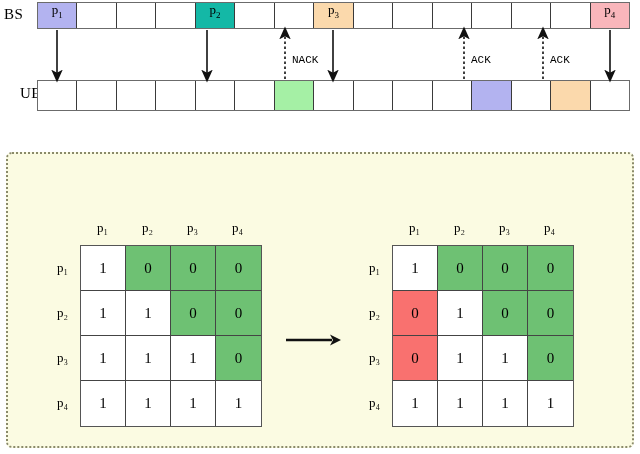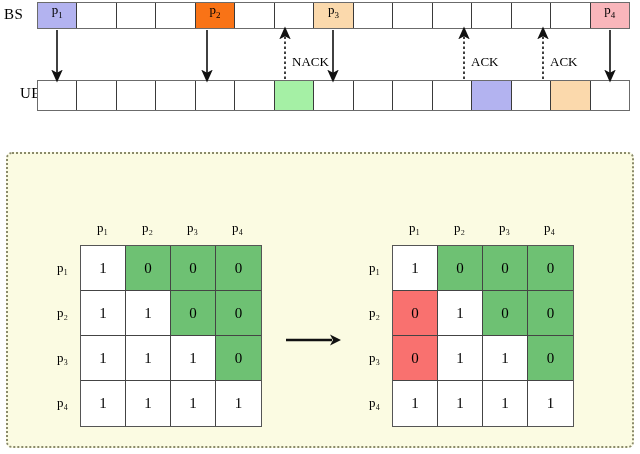--- a/index.html
+++ b/index.html
@@ -50,22 +50,22 @@
     font-family:"Liberation Serif", serif;
     font-size:13px;
     line-height:1;
   }
   .plab sub{font-size:9px;}
 
   
   #arrows{position:absolute;left:0;top:0;width:640px;height:130px;pointer-events:none;}
   .ack-text{
     position:absolute;
-    font-size:13px;
-    font-family:Liberation Serif, serif;
+    font-size:11px;
+    font-family:Liberation Mono, monospace;
     white-space:nowrap;
   }
 
   
   #mask-panel{
     position:absolute;
     left:6px;top:152px;
     width:628px;height:296px;
     box-sizing:border-box;
     background:#fbfbe2;
@@ -145,21 +145,21 @@
   <div class="tl-label" id="bs-label">BS</div>
   <div class="tl-label" id="ue-label">UE</div>
 
   <div class="row" id="bs-row">
       <div class="cell" style="background: rgb(179, 179, 240);">
         <span class="plab">p<sub>1</sub></span>
       </div>
       <div class="cell" style="background: rgb(255, 255, 255);"></div>
       <div class="cell" style="background: rgb(255, 255, 255);"></div>
       <div class="cell" style="background: rgb(255, 255, 255);"></div>
-      <div class="cell" style="background: #f97316;">
+      <div class="cell" style="background: #14b8a6;">
         <span class="plab">p<sub>2</sub></span>
       </div>
       <div class="cell" style="background: rgb(255, 255, 255);"></div>
       <div class="cell" style="background: rgb(255, 255, 255);"></div>
       <div class="cell" style="background: rgb(251, 217, 172);">
         <span class="plab">p<sub>3</sub></span>
       </div>
       <div class="cell" style="background: rgb(255, 255, 255);"></div>
       <div class="cell" style="background: rgb(255, 255, 255);"></div>
       <div class="cell" style="background: rgb(255, 255, 255);"></div>

